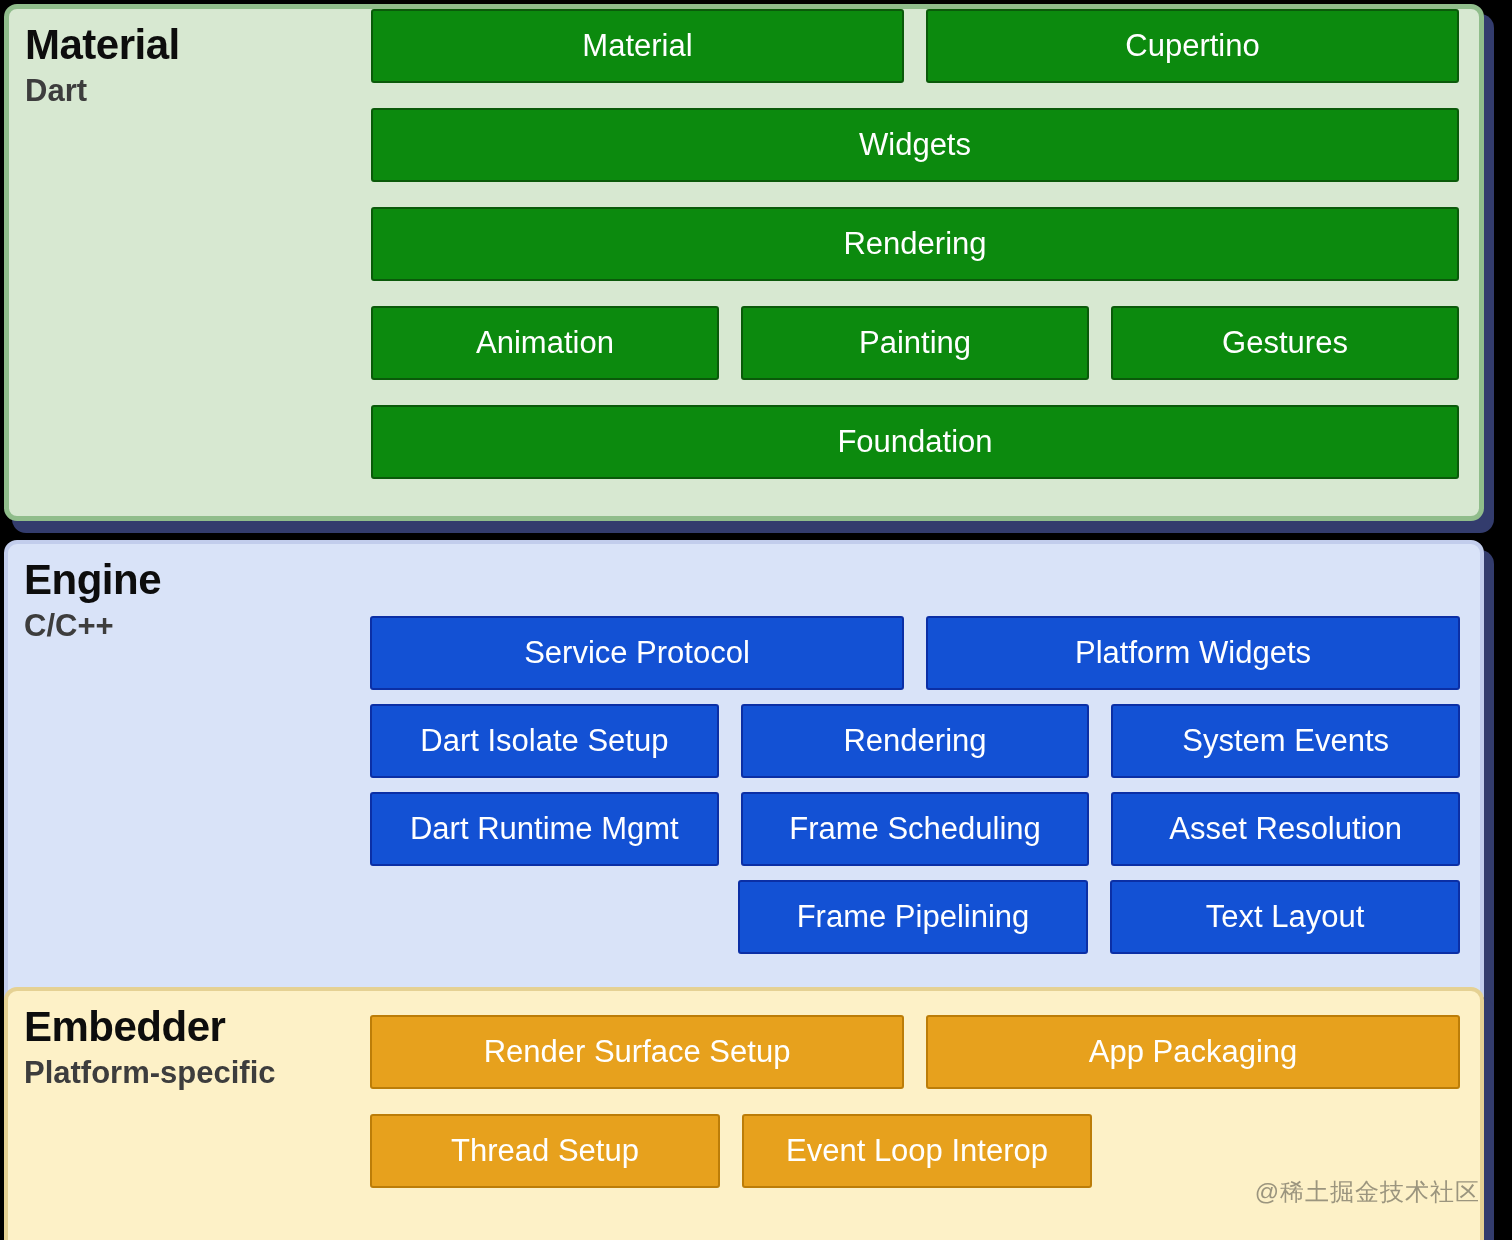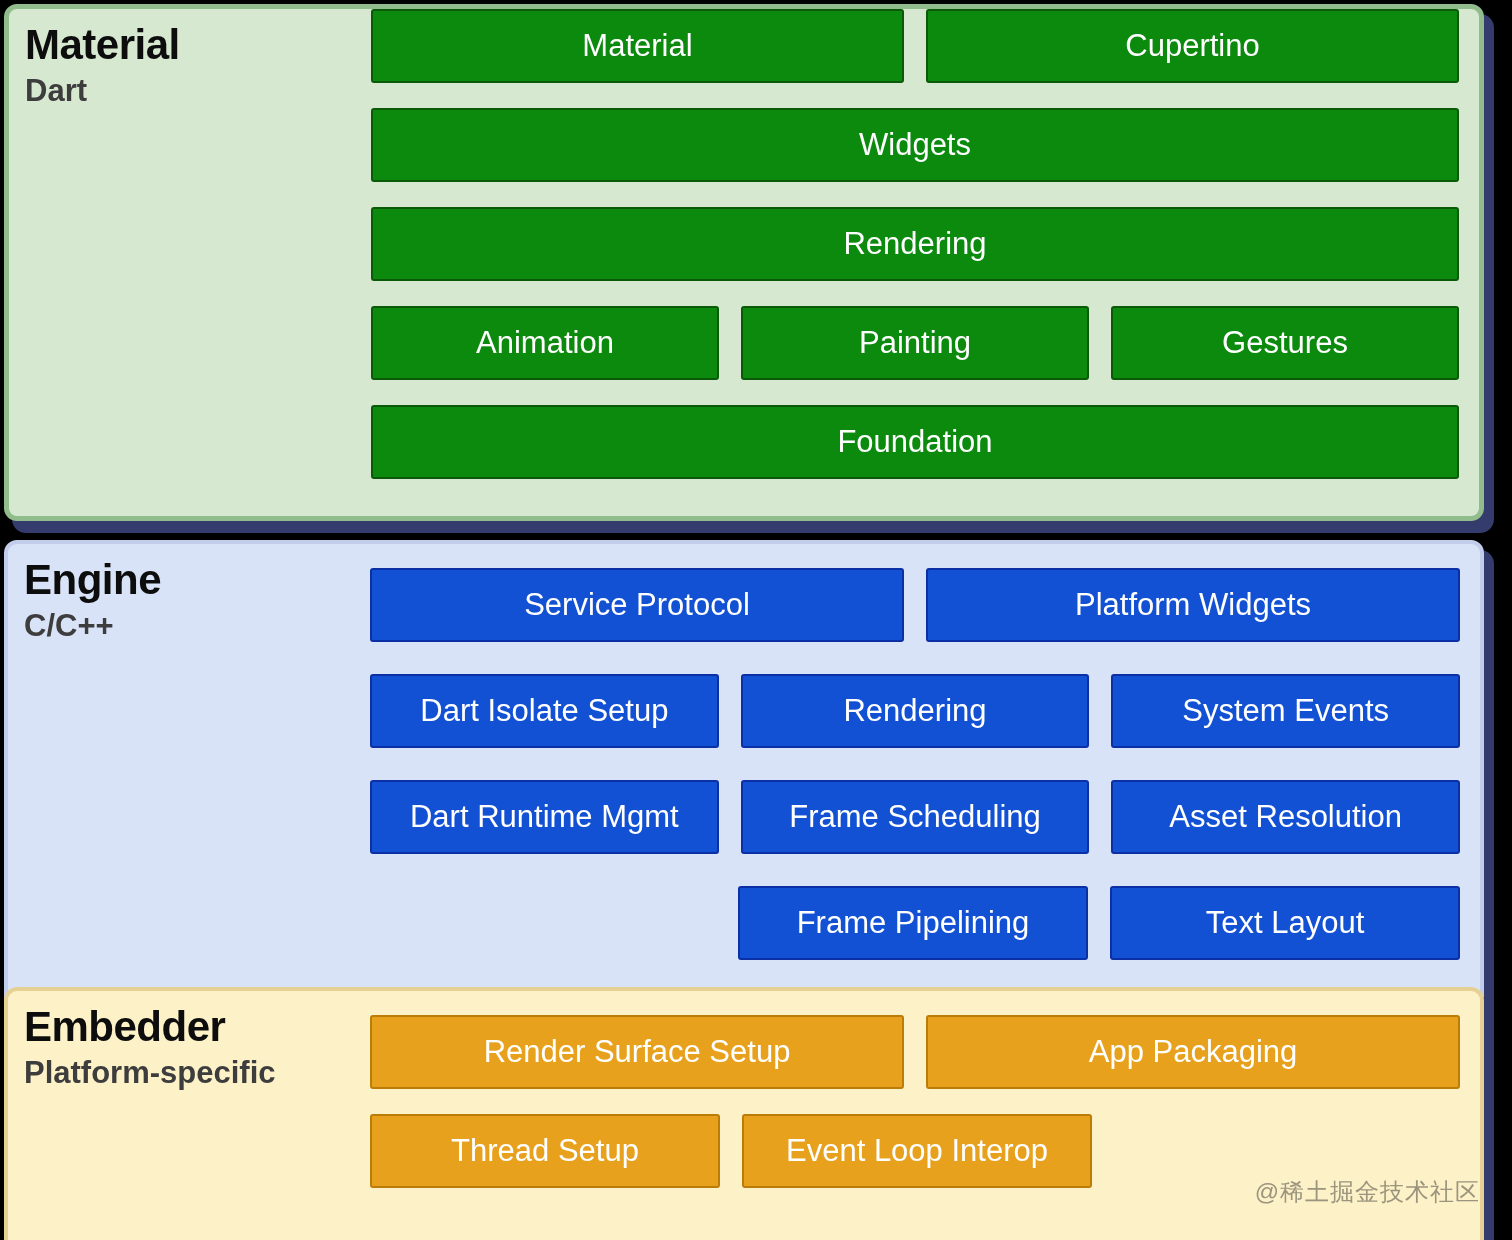--- a/index.html
+++ b/index.html
@@ -54,21 +54,21 @@
     margin-top:4px;
   }
   .rows{
     flex:1;
     display:flex;
     flex-direction:column;
     box-sizing:border-box;
     padding-right:20px;
   }
   .panel-framework .rows{gap:25px;}
-  .panel-engine .rows{padding-top:24px;gap:32px;}
+  .panel-engine .rows{padding-top:24px;gap:14px;margin-top:48px;}
   .panel-embedder .rows{padding-top:24px;gap:25px;}
   .row{
     display:flex;
     gap:22px;
     height:74px;
     flex:none;
   }
   .box{
     flex:1;
     display:flex;

